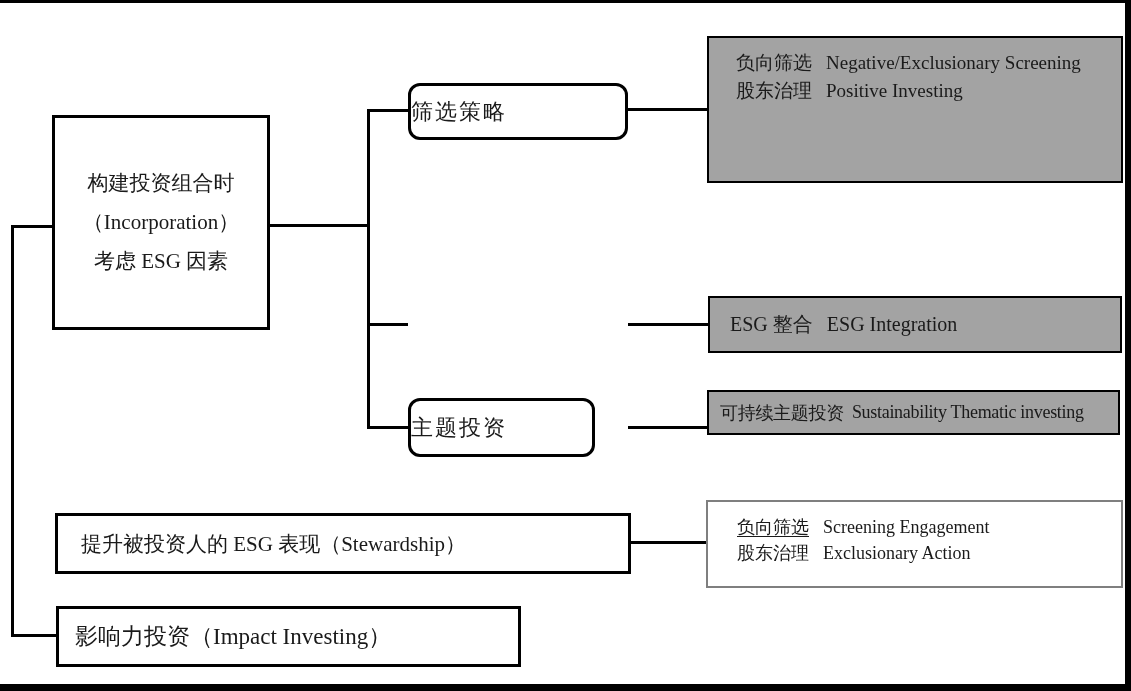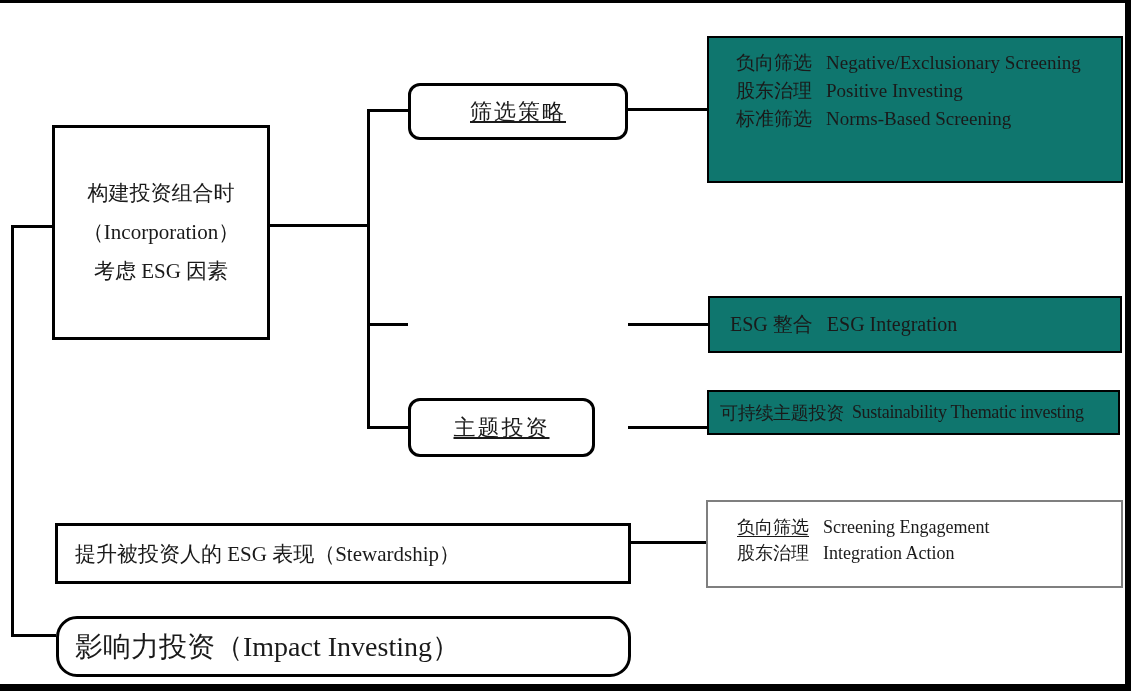--- a/index.html
+++ b/index.html
@@ -7,26 +7,26 @@
     position:relative;
     width:1131px;height:691px;
     background:#ffffff;
     font-family:"Liberation Serif","DejaVu Serif",serif;
     color:#1a1a1a;
     overflow:hidden;
   }
   .abs{position:absolute;box-sizing:border-box;}
   .line{position:absolute;background:#000000;}
   
-  .box{border:3px solid #000000;background:#ffffff;margin-top:10px;}
-  .detail{border:2px solid #000000;background:#0f766e;}
+  .box{border:3px solid #000000;background:#ffffff;}
+  .detail{border:2px solid #000000;background:#a3a3a3;}
   .node{
     border:3px solid #000000;border-radius:12px;background:#ffffff;
-    display:flex;align-items:center;justify-content:center;
-    font-size:22px;letter-spacing:2px;text-decoration:underline;
+    display:flex;align-items:center;justify-content:flex-start;
+    font-size:22px;letter-spacing:2px;
   }
   #incorporation-box{
     left:52px;top:115px;width:218px;height:215px;
     display:flex;flex-direction:column;align-items:center;justify-content:center;
     font-size:21px;line-height:39px;text-align:center;
   }
   #screening-node{left:408px;top:83px;width:220px;height:57px;}
   #integration-node{left:408px;top:296px;width:220px;height:60px;}
   #thematic-node{left:408px;top:398px;width:187px;height:59px;}
 
@@ -38,25 +38,25 @@
     left:708px;top:296px;width:414px;height:57px;
     display:flex;align-items:center;padding-left:20px;font-size:20px;white-space:nowrap;
   }
   #thematic-detail-box{
     left:707px;top:390px;width:413px;height:45px;
     display:flex;align-items:center;padding-left:11px;font-size:18px;
     letter-spacing:-0.3px;white-space:nowrap;
   }
   #stewardship-box{
     left:55px;top:513px;width:576px;height:61px;
-    display:flex;align-items:center;padding-left:17px;font-size:21px;white-space:nowrap;
+    display:flex;align-items:center;padding-left:23px;font-size:21px;white-space:nowrap;
   }
   #impact-box{
-    left:56px;top:606px;width:575px;height:61px;
-    display:flex;align-items:center;padding-left:16px;font-size:28px;white-space:nowrap;border-radius:21px;
+    left:56px;top:606px;width:465px;height:61px;
+    display:flex;align-items:center;padding-left:16px;font-size:23px;white-space:nowrap;
   }
   #engagement-box{
     left:706px;top:500px;width:417px;height:88px;
     border:2px solid #7f7f7f;background:#ffffff;
     padding:12px 8px 0 29px;font-size:18px;line-height:26px;white-space:nowrap;
   }
   .zh{margin-right:14px;}
   .thematic-zh{margin-right:8px;}
   .u{text-decoration:underline;text-underline-offset:3px;}
   
@@ -99,23 +99,20 @@
     <span>主题投资</span>
   </div>
 
   <div class="abs detail" id="screening-detail-box">
     <div>
       <span class="zh">负向筛选</span><span>Negative/Exclusionary Screening</span>
     </div>
     <div>
       <span class="zh">股东治理</span><span>Positive Investing</span>
     </div>
-    <div>
-      <span class="zh">标准筛选</span><span>Norms-Based Screening</span>
-    </div>
   </div>
 
   <div class="abs detail" id="integration-detail-box">
     <span class="zh">ESG 整合</span>
       <span>ESG Integration</span>
   </div>
 
   <div class="abs detail" id="thematic-detail-box">
     <span class="thematic-zh">可持续主题投资</span>
       <span>Sustainability Thematic investing</span>
@@ -127,17 +124,17 @@
 
   <div class="abs box" id="impact-box">
     <span>影响力投资（Impact Investing）</span>
   </div>
 
   <div class="abs" id="engagement-box">
     <div>
       <span class="zh u">负向筛选</span><span>Screening Engagement</span>
     </div>
     <div>
-      <span class="zh">股东治理</span><span>Integration Action</span>
+      <span class="zh">股东治理</span><span>Exclusionary Action</span>
     </div>
   </div>
 
 </div>
 
 </body></html>

